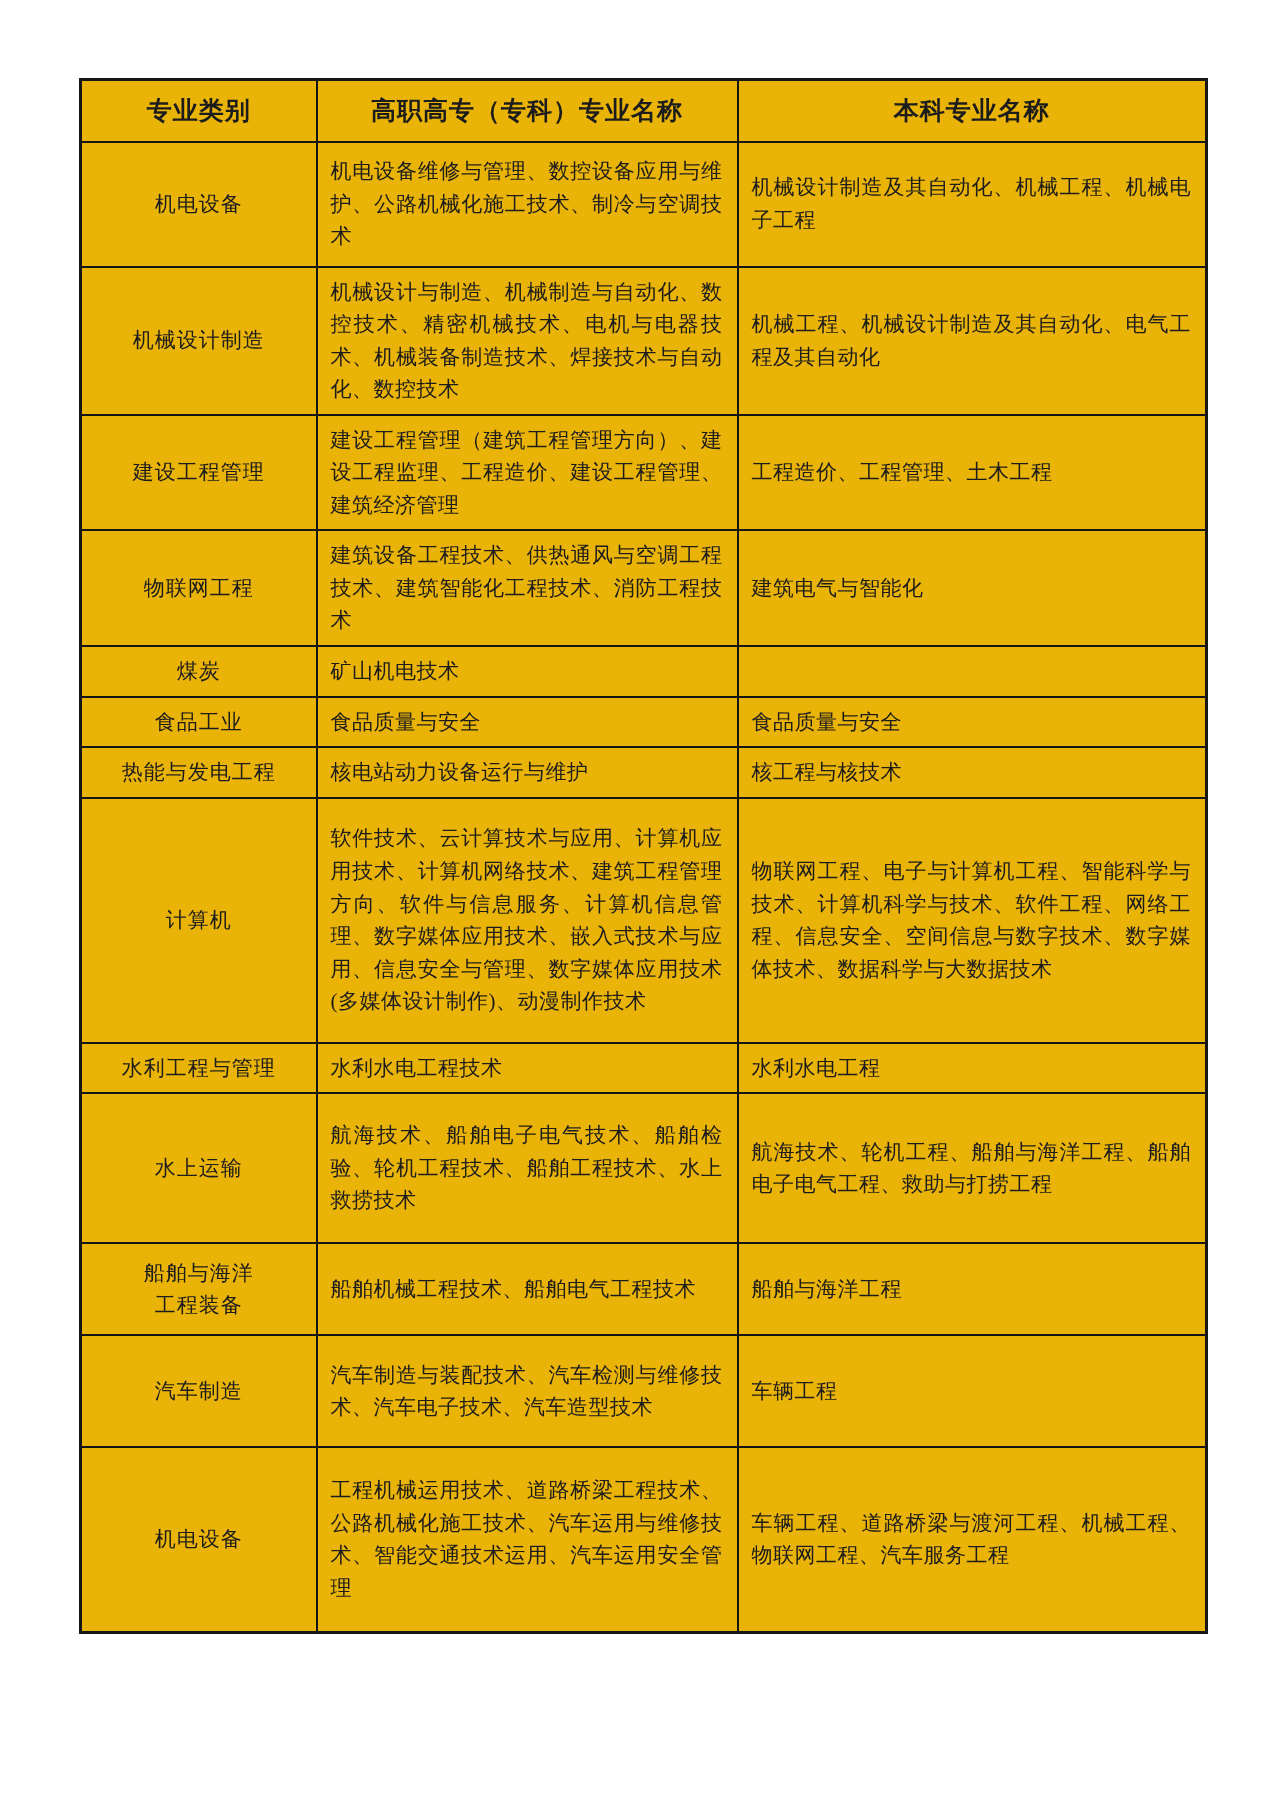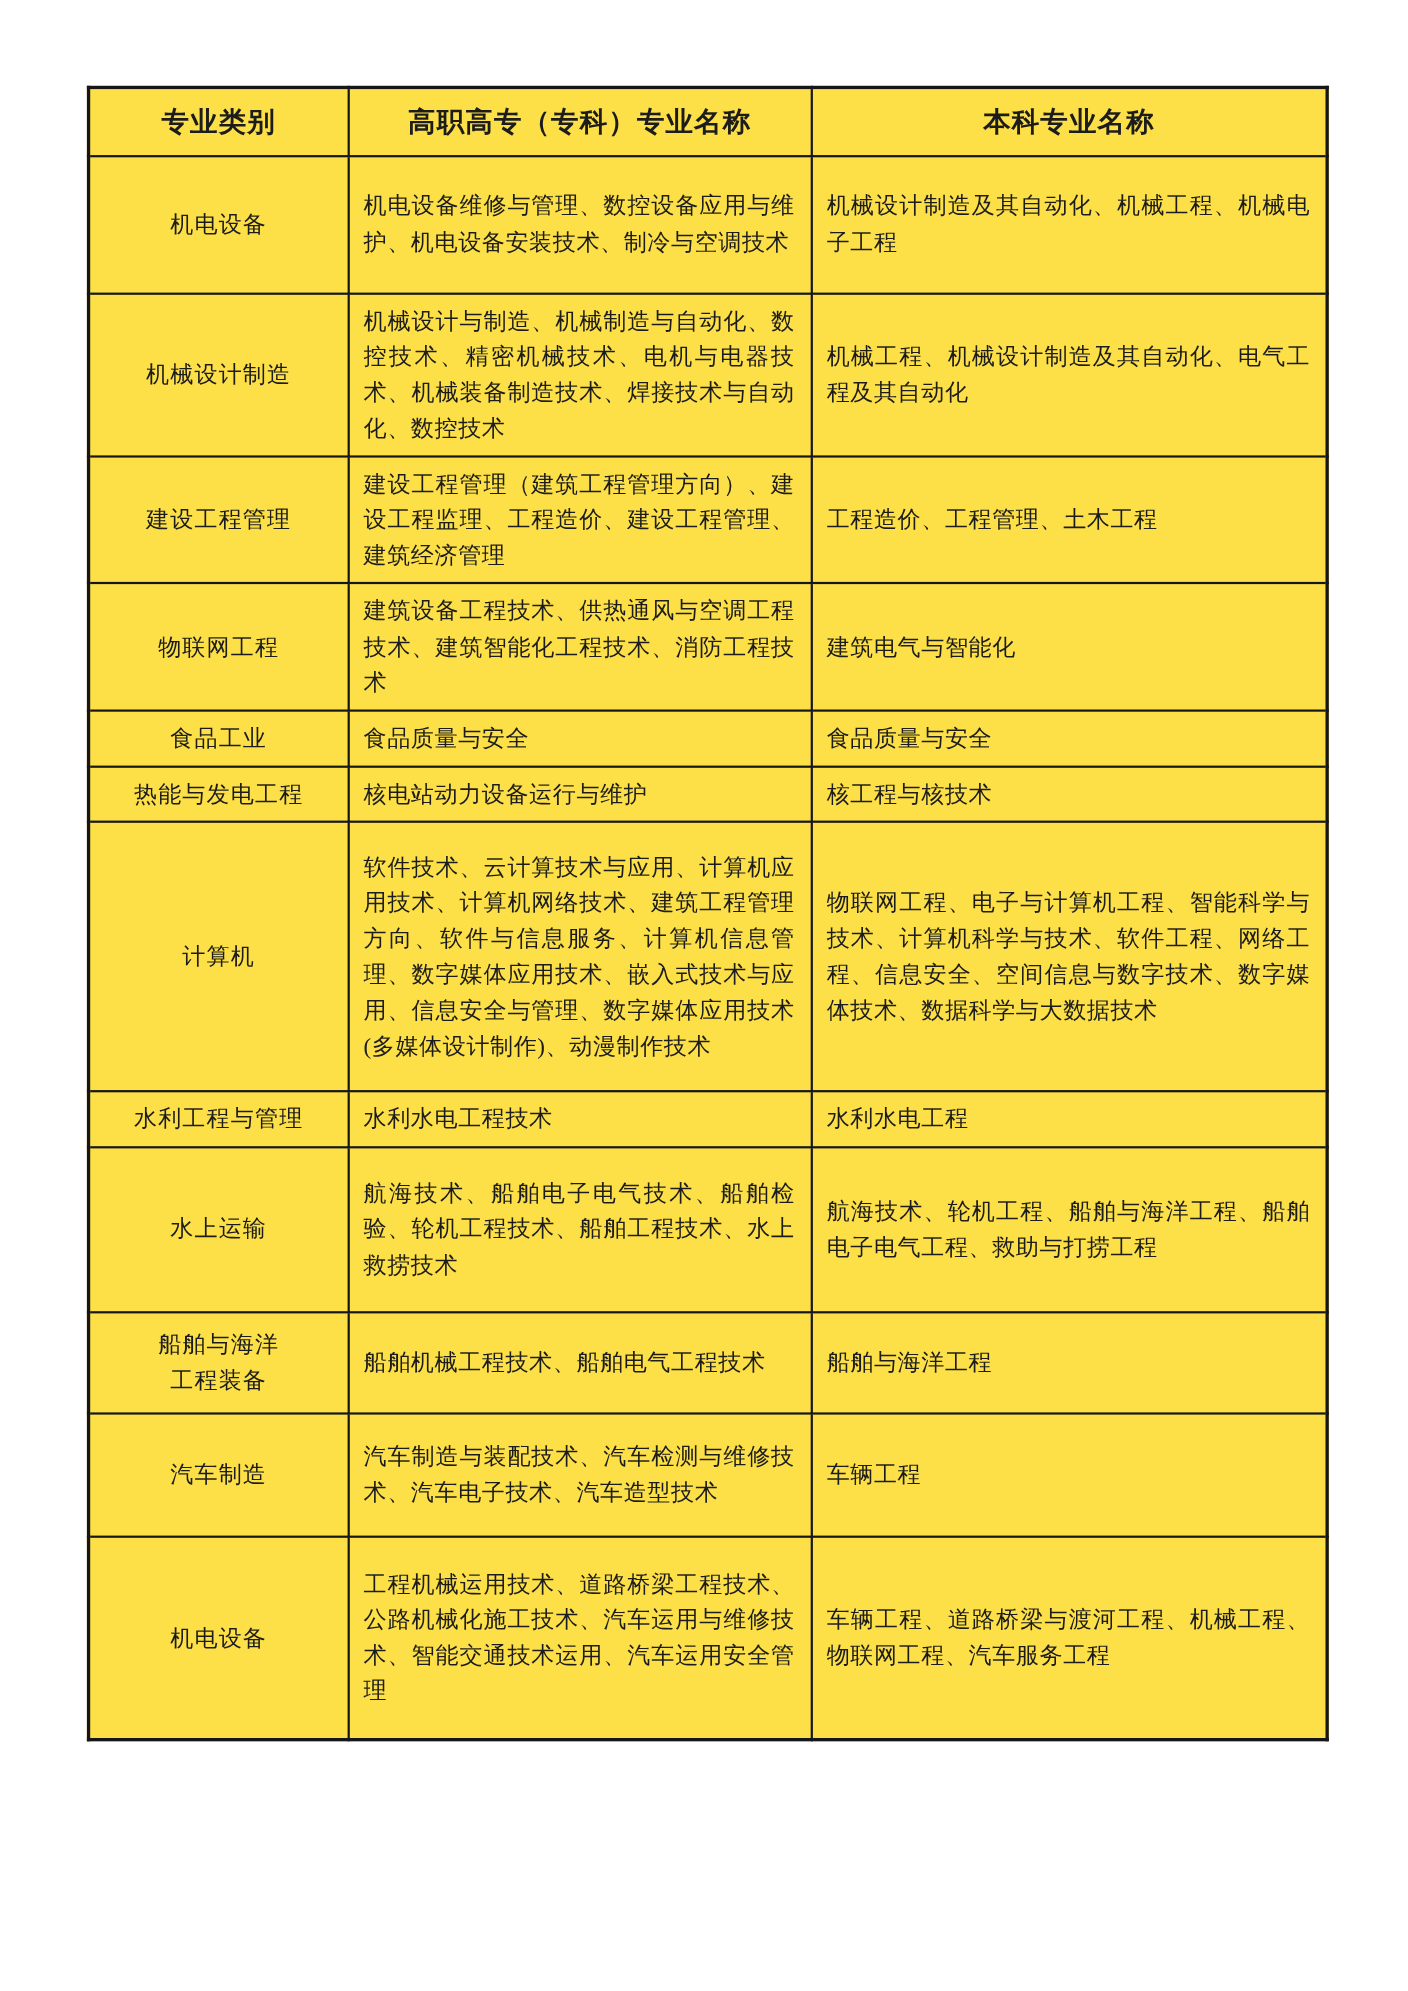--- a/index.html
+++ b/index.html
@@ -22,21 +22,21 @@
     height: 1810px;
     background: #ffffff;
   }
   table.major-table {
     position: absolute;
     left: 79px;
     top: 78px;
     width: 1126px;
     border-collapse: collapse;
     table-layout: fixed;
-    background: #fde047;
+    background: #eab308;
   }
   table.major-table, 
   table.major-table th, 
   table.major-table td {
     border: 2px solid #161616;
   }
   table.major-table {
     border-width: 3px;
   }
   col.c1 { width: 236px; }
@@ -83,37 +83,42 @@
     <thead>
       <tr style="height:62px">
         <th class="hdr">专业类别</th>
         <th class="hdr">高职高专（专科）专业名称</th>
         <th class="hdr">本科专业名称</th>
       </tr>
     </thead>
     <tbody>
       <tr style="height:125px">
         <td class="cat">机电设备</td>
-        <td class="majors">机电设备维修与管理、数控设备应用与维护、机电设备安装技术、制冷与空调技术</td>
+        <td class="majors">机电设备维修与管理、数控设备应用与维护、公路机械化施工技术、制冷与空调技术</td>
         <td class="majors">机械设计制造及其自动化、机械工程、机械电子工程</td>
       </tr>
       <tr style="height:130px">
         <td class="cat">机械设计制造</td>
         <td class="majors">机械设计与制造、机械制造与自动化、数控技术、精密机械技术、电机与电器技术、机械装备制造技术、焊接技术与自动化、数控技术</td>
         <td class="majors">机械工程、机械设计制造及其自动化、电气工程及其自动化</td>
       </tr>
       <tr style="height:95px">
         <td class="cat">建设工程管理</td>
         <td class="majors">建设工程管理（建筑工程管理方向）、建设工程监理、工程造价、建设工程管理、建筑经济管理</td>
         <td class="majors">工程造价、工程管理、土木工程</td>
       </tr>
       <tr style="height:95px">
         <td class="cat">物联网工程</td>
         <td class="majors">建筑设备工程技术、供热通风与空调工程技术、建筑智能化工程技术、消防工程技术</td>
         <td class="majors">建筑电气与智能化</td>
+      </tr>
+      <tr style="height:44px">
+        <td class="cat">煤炭</td>
+        <td class="majors">矿山机电技术</td>
+        <td class="majors"></td>
       </tr>
       <tr style="height:44px">
         <td class="cat">食品工业</td>
         <td class="majors">食品质量与安全</td>
         <td class="majors">食品质量与安全</td>
       </tr>
       <tr style="height:44px">
         <td class="cat">热能与发电工程</td>
         <td class="majors">核电站动力设备运行与维护</td>
         <td class="majors">核工程与核技术</td>

